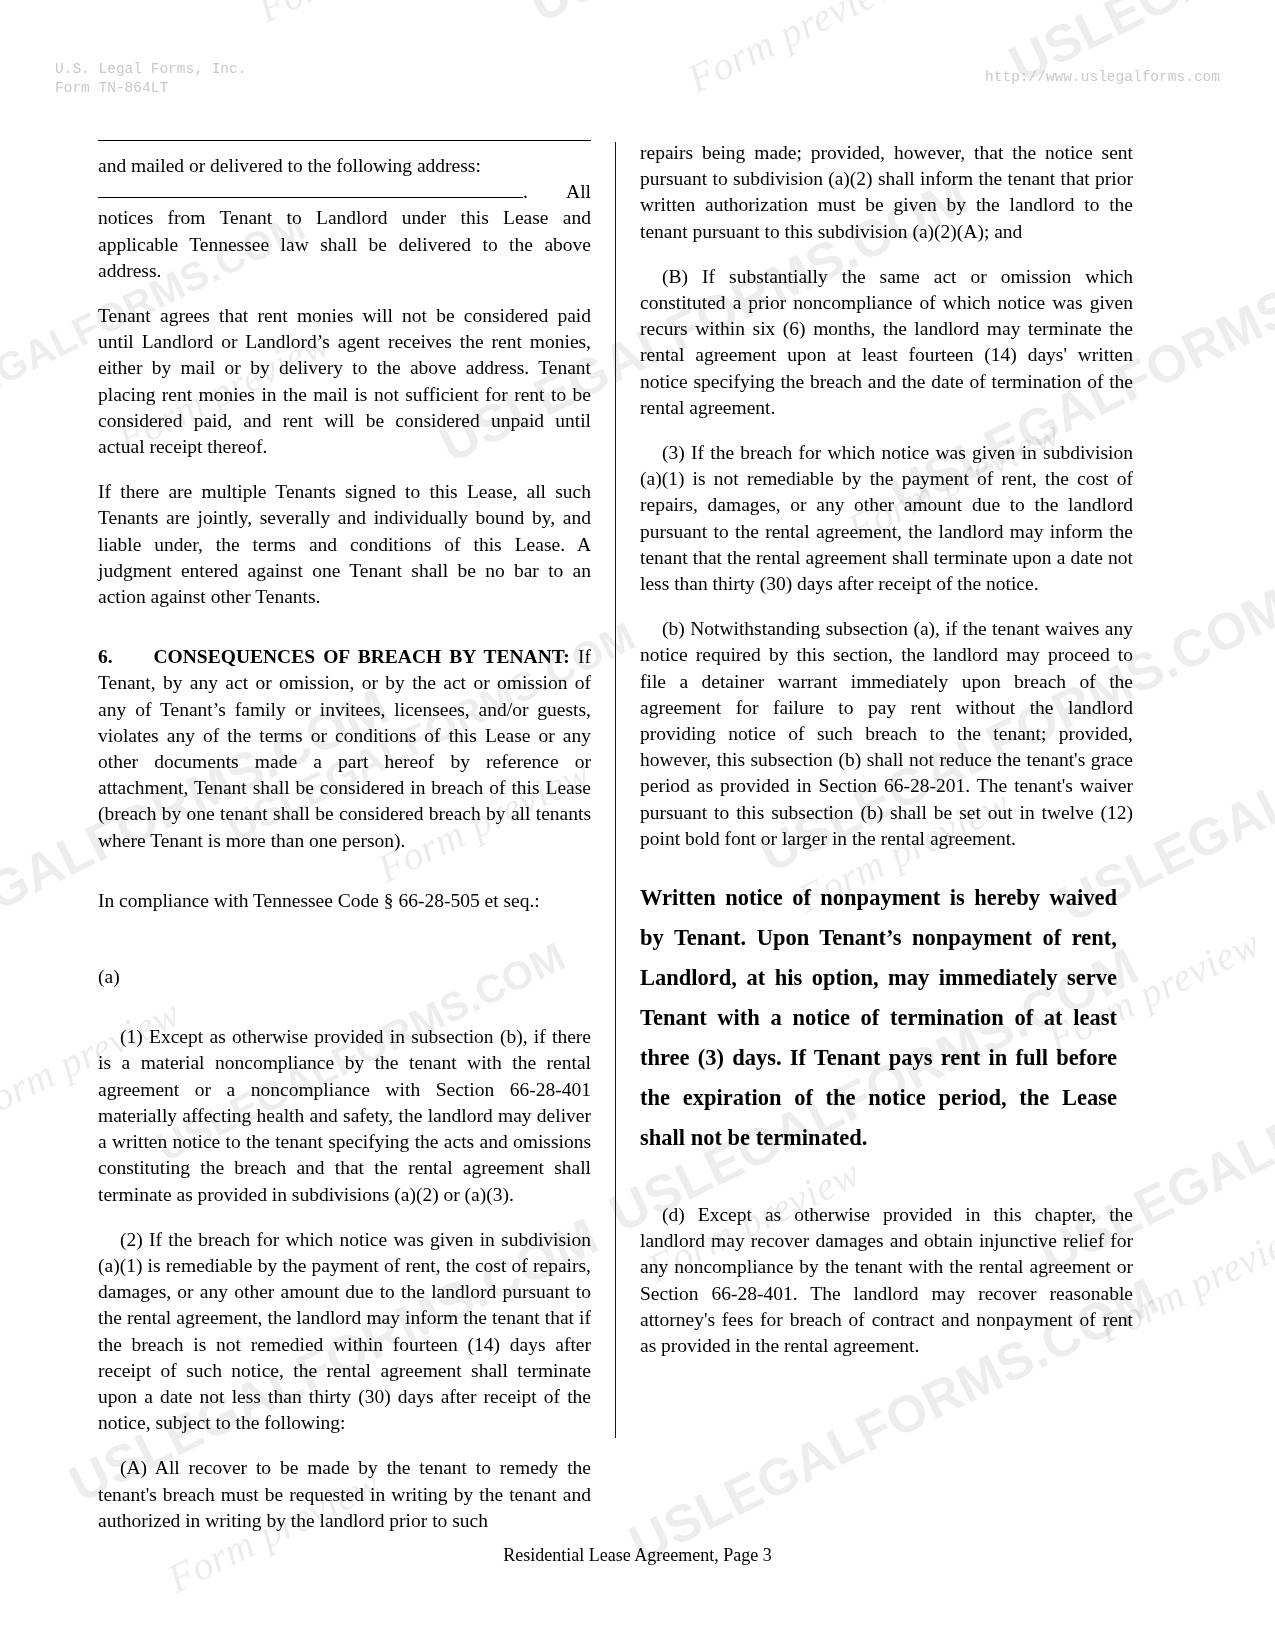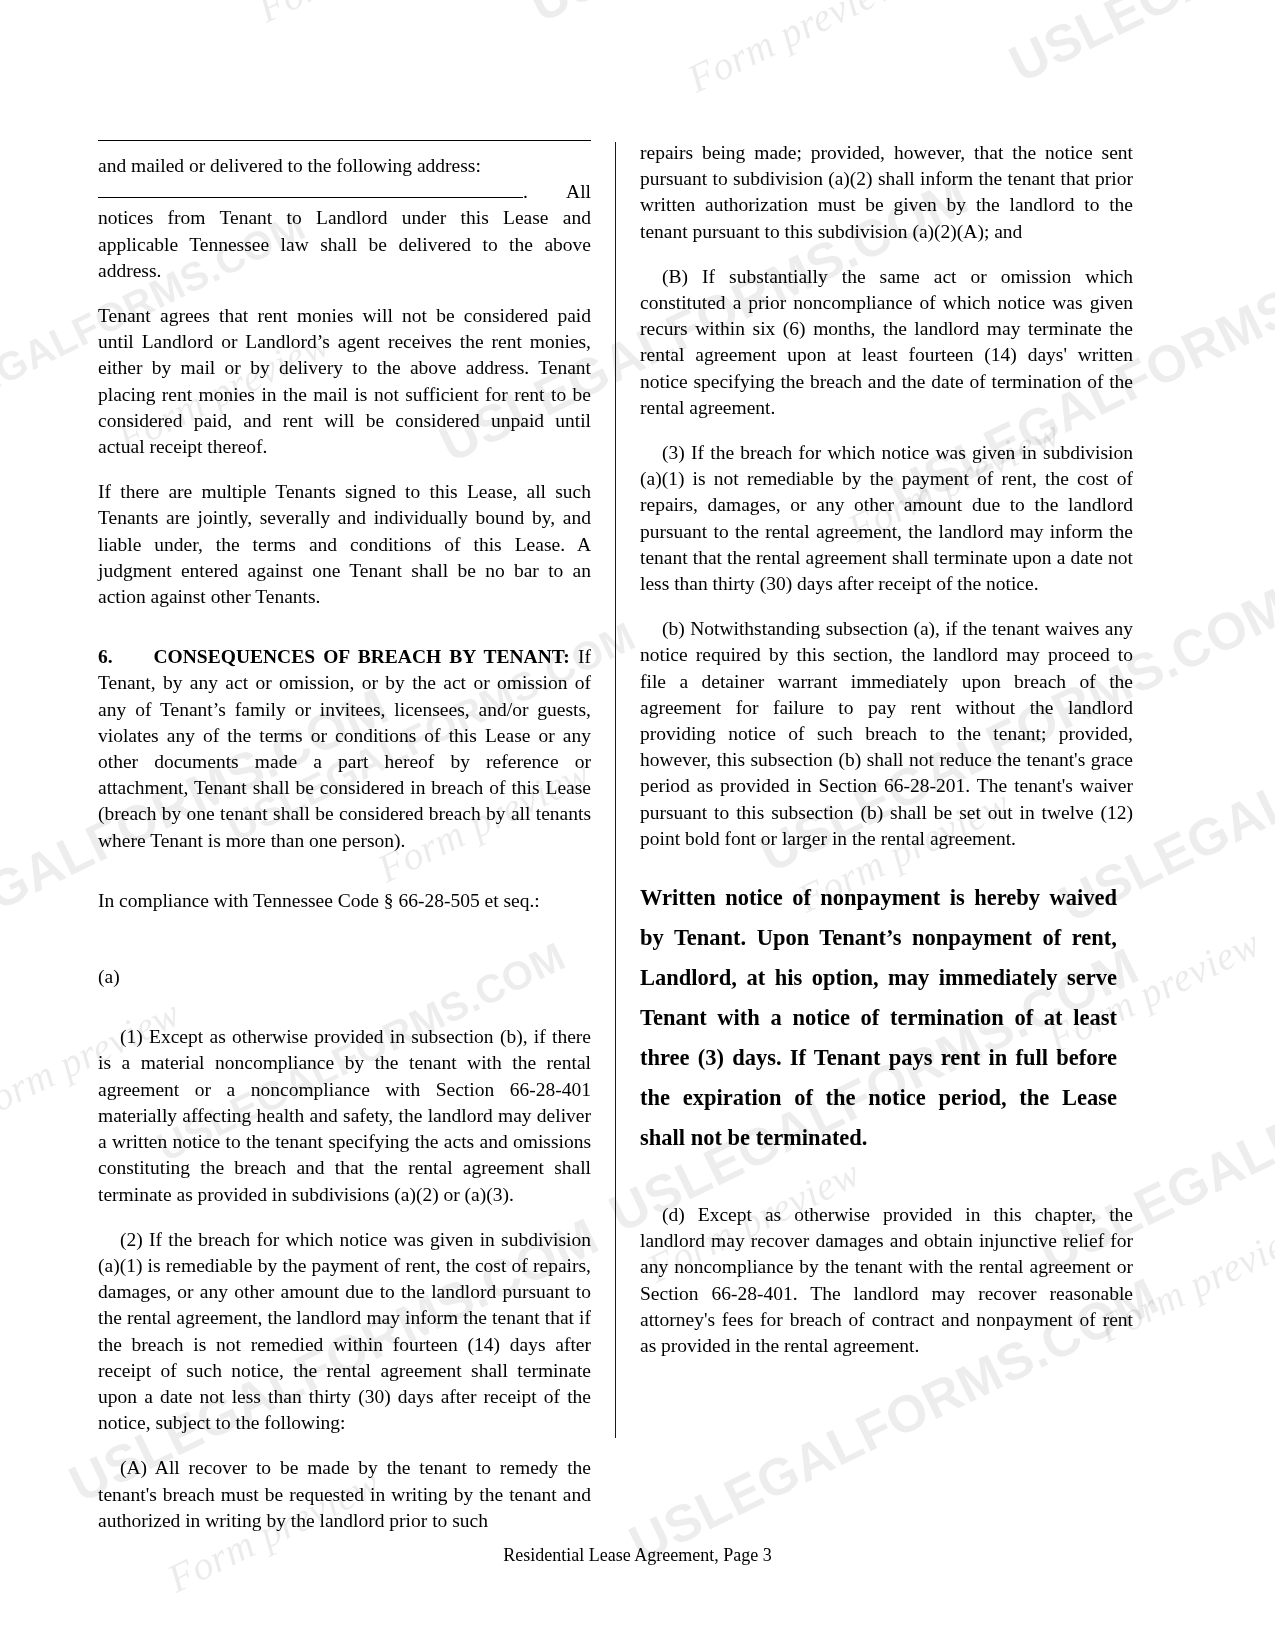--- a/index.html
+++ b/index.html
@@ -184,20 +184,25 @@
     <div class="wm prev" style="left:840px;  top:510px;  transform:rotate(-26deg);">Form preview</div>
     <div class="wm prev" style="left:370px;  top:850px;  transform:rotate(-26deg);">Form preview</div>
     <div class="wm prev" style="left:790px;  top:880px;  transform:rotate(-26deg);">Form preview</div>
     <div class="wm prev" style="left:-40px;  top:1090px; transform:rotate(-26deg);">Form preview</div>
     <div class="wm prev" style="left:1040px; top:1020px; transform:rotate(-26deg);">Form preview</div>
     <div class="wm prev" style="left:640px;  top:1250px; transform:rotate(-26deg);">Form preview</div>
     <div class="wm prev" style="left:1090px; top:1310px; transform:rotate(-26deg);">Form preview</div>
     <div class="wm prev" style="left:160px;  top:1560px; transform:rotate(-26deg);">Form preview</div>
   </div>
 
+  <div class="doc-header">
+    <div class="hdr-left"><span>U.S. Legal Forms, Inc.</span>
+<span>Form TN-864LT</span></div>
+    <div class="hdr-right">http://www.uslegalforms.com</div>
+  </div>
 
   <div class="columns">
 
     <div class="col col-left">
 
       <span class="blank-line w-full"></span>
 
       <p class="body tight"><span>and mailed or delivered to the following address:</span></p>
 
       <p class="body"><span class="inline-rule" style="width:425px;"></span><span>.        All notices from Tenant to Landlord under this Lease and applicable Tennessee law shall be delivered to the above address.</span></p>

